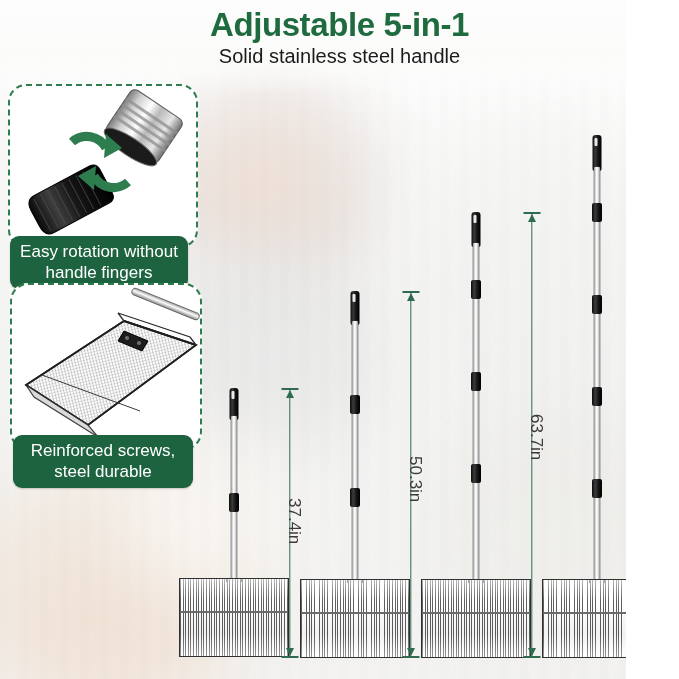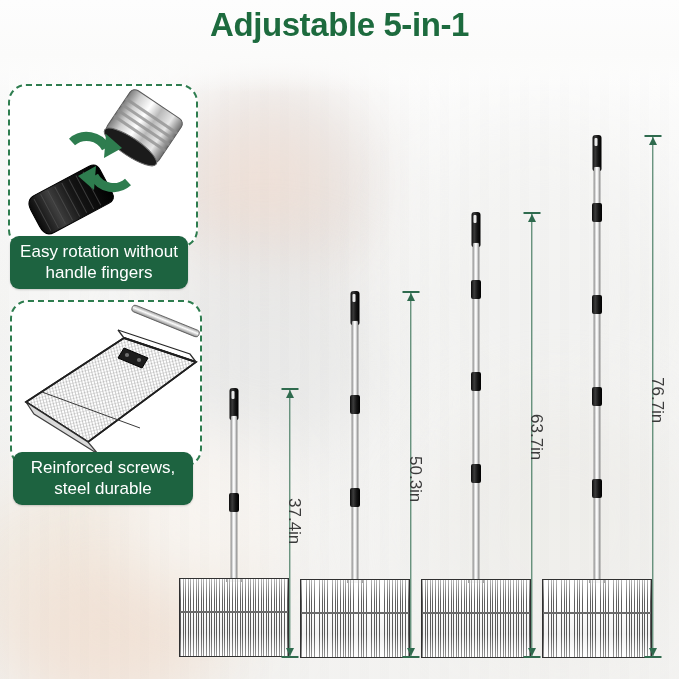--- a/index.html
+++ b/index.html
@@ -2,21 +2,21 @@
 <html><head>
 <meta charset="utf-8">
 <style>
   html,body{margin:0;padding:0;}
   body{
     width:679px;height:679px;
     font-family:"Liberation Sans", sans-serif;
     overflow:hidden;
   }
   #stage{
-    position:relative;width:679px;height:679px;overflow:hidden;
+    position:relative;width:626px;height:679px;overflow:hidden;
     background:#f2f2f0;
   }
   
   .bg-layer{position:absolute;inset:0;}
   .bg-base{
     background:
       linear-gradient(180deg,#ffffff 0%,#f7f7f6 18%,#f1f1ef 55%,#ecebe8 100%);
   }
   .bg-blob{position:absolute;border-radius:50%;filter:blur(34px);}
   .b1{left:170px;top:70px;width:210px;height:230px;background:rgba(214,203,196,.78);}
@@ -59,21 +59,21 @@
     position:absolute;background:#1d6340;border-radius:9px;
     color:#ffffff;text-align:center;font-size:17px;line-height:21px;
     padding:5px 2px 6px;box-sizing:border-box;
     box-shadow:0 1px 2px rgba(0,0,0,.18);
   }
   
   #callout-rotation{left:8px;top:84px;width:200px;height:200px;}
   #callout-rotation .callout-box{width:186px;height:160px;}
   #callout-rotation .callout-label{left:2px;top:152px;width:178px;}
   
-  #callout-screws{left:10px;top:300px;width:200px;height:202px;}
+  #callout-screws{left:10px;top:283px;width:200px;height:202px;}
   #callout-screws .callout-box{width:188px;height:163px;}
   #callout-screws .callout-label{left:3px;top:152px;width:180px;}
   
   .dim{position:absolute;}
   .dim .line{
     position:absolute;left:50%;top:0;width:1.4px;height:100%;
     background:#2f6b4e;transform:translateX(-50%);
   }
   .dim .cap{
     position:absolute;left:50%;width:17px;height:1.6px;background:#2f6b4e;
@@ -154,20 +154,21 @@
     <div class="bg-blob b5"></div>
     <div class="bg-blob b6"></div>
     <div class="bg-blob b7"></div>
     <div class="bg-blob b8"></div>
   </div>
   <div class="bg-layer bg-stripes"></div>
   <div class="bg-layer bg-vignette"></div>
   <div class="bg-top-white"></div>
 
   <div class="title">Adjustable 5-in-1</div>
+  <div class="subtitle">Solid stainless steel handle</div>
 
   <div class="callout" id="callout-rotation">
     <div class="callout-box">
       <svg class="art" viewBox="0 0 186 160">
         <defs>
           <linearGradient id="steelg" x1="0" y1="0" x2="1" y2="0">
             <stop offset="0" stop-color="#7c7c7c"></stop>
             <stop offset=".18" stop-color="#cfcfcf"></stop>
             <stop offset=".40" stop-color="#ffffff"></stop>
             <stop offset=".58" stop-color="#b9b9b9"></stop>

